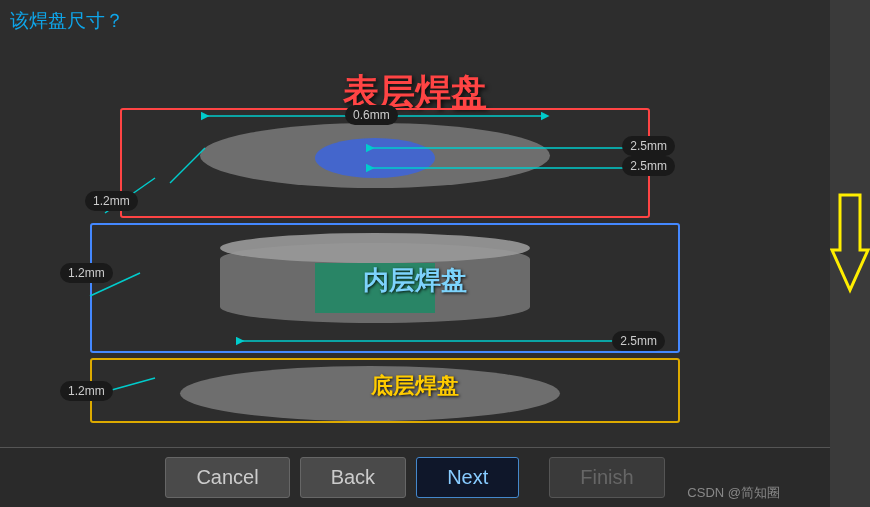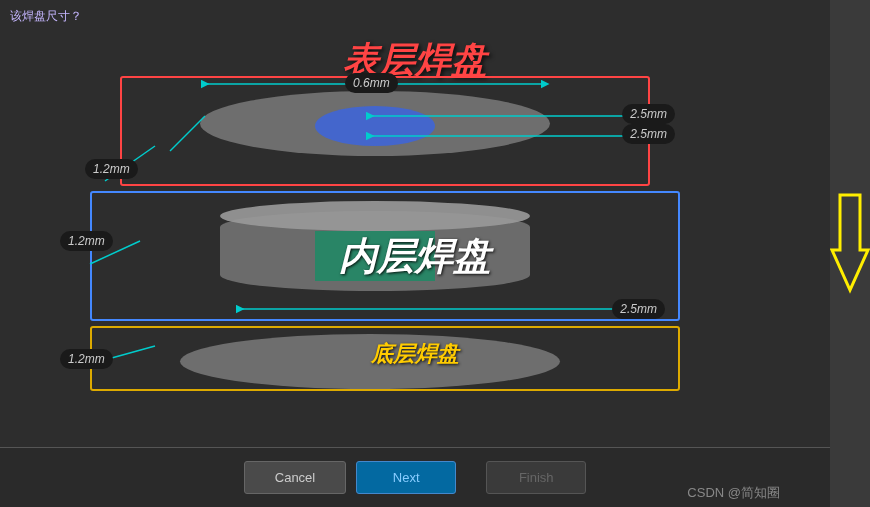--- a/index.html
+++ b/index.html
@@ -22,31 +22,30 @@
       right: 0;
       top: 0;
       width: 40px;
       height: 507px;
       background: #3a3a3a;
     }
     .question-label {
       position: absolute;
       top: 8px;
       left: 10px;
-      color: #c4b5fd;
-      font-size: 12px;
+      color: #0ea5e9;
+      font-size: 19px;
     }
     
     .diagram {
       position: absolute;
-      top: 16px;
+      top: 48px;
       left: 0;
       width: 830px;
       height: 390px;
-      font-style: italic;
     }
     
     .top-layer-label {
       position: absolute;
       top: 20px;
       left: 50%;
       transform: translateX(-50%);
       color: #ff4444;
       font-size: 36px;
       font-weight: bold;
@@ -161,22 +160,22 @@
       font-size: 12px;
       padding: 3px 8px;
       border-radius: 10px;
     }
     
     .mid-layer-label {
       position: absolute;
       top: 215px;
       left: 50%;
       transform: translateX(-50%);
-      color: #ffffff;
-      font-size: 38px;
+      color: #7dd3fc;
+      font-size: 26px;
       font-weight: bold;
       text-shadow: 1px 1px 3px rgba(0,0,0,0.9);
       white-space: nowrap;
       pointer-events: none;
     }
     
     .bot-layer-label {
       position: absolute;
       top: 323px;
       left: 50%;
@@ -204,32 +203,32 @@
       height: 60px;
       background: #2a2a2a;
       border-top: 1px solid #555;
       display: flex;
       align-items: center;
       justify-content: center;
       gap: 10px;
     }
     .btn {
       padding: 8px 30px;
-      font-size: 13px;
+      font-size: 20px;
       border-radius: 3px;
       cursor: pointer;
       min-width: 100px;
     }
     .btn-normal {
       background: #4a4a4a;
       color: #cccccc;
       border: 1px solid #666;
     }
     .btn-active {
-      background: #0369a1;
+      background: #0f172a;
       color: #88ccff;
       border: 1px solid #4488cc;
     }
     .btn-disabled {
       background: #3a3a3a;
       color: #666666;
       border: 1px solid #555;
       cursor: default;
       margin-left: 20px;
     }
@@ -313,20 +312,21 @@
     <div class="dim-label" style="top:283px; right:165px;">2.5mm</div>
 
     <div class="mid-layer-label">内层焊盘</div>
 
     <div class="bot-layer-label">底层焊盘</div>
 
   </div>
 
   <div class="button-bar">
     <button class="btn btn-normal">Cancel</button>
+    <button class="btn btn-normal">Back</button>
     <button class="btn btn-active">Next</button>
     <button class="btn btn-disabled">Finish</button>
   </div>
 
   <div class="watermark">CSDN @简知圈</div>
 </div>
 
 <div class="right-panel">
 
   <svg width="40" height="120" style="position:absolute;top:190px;left:0">

